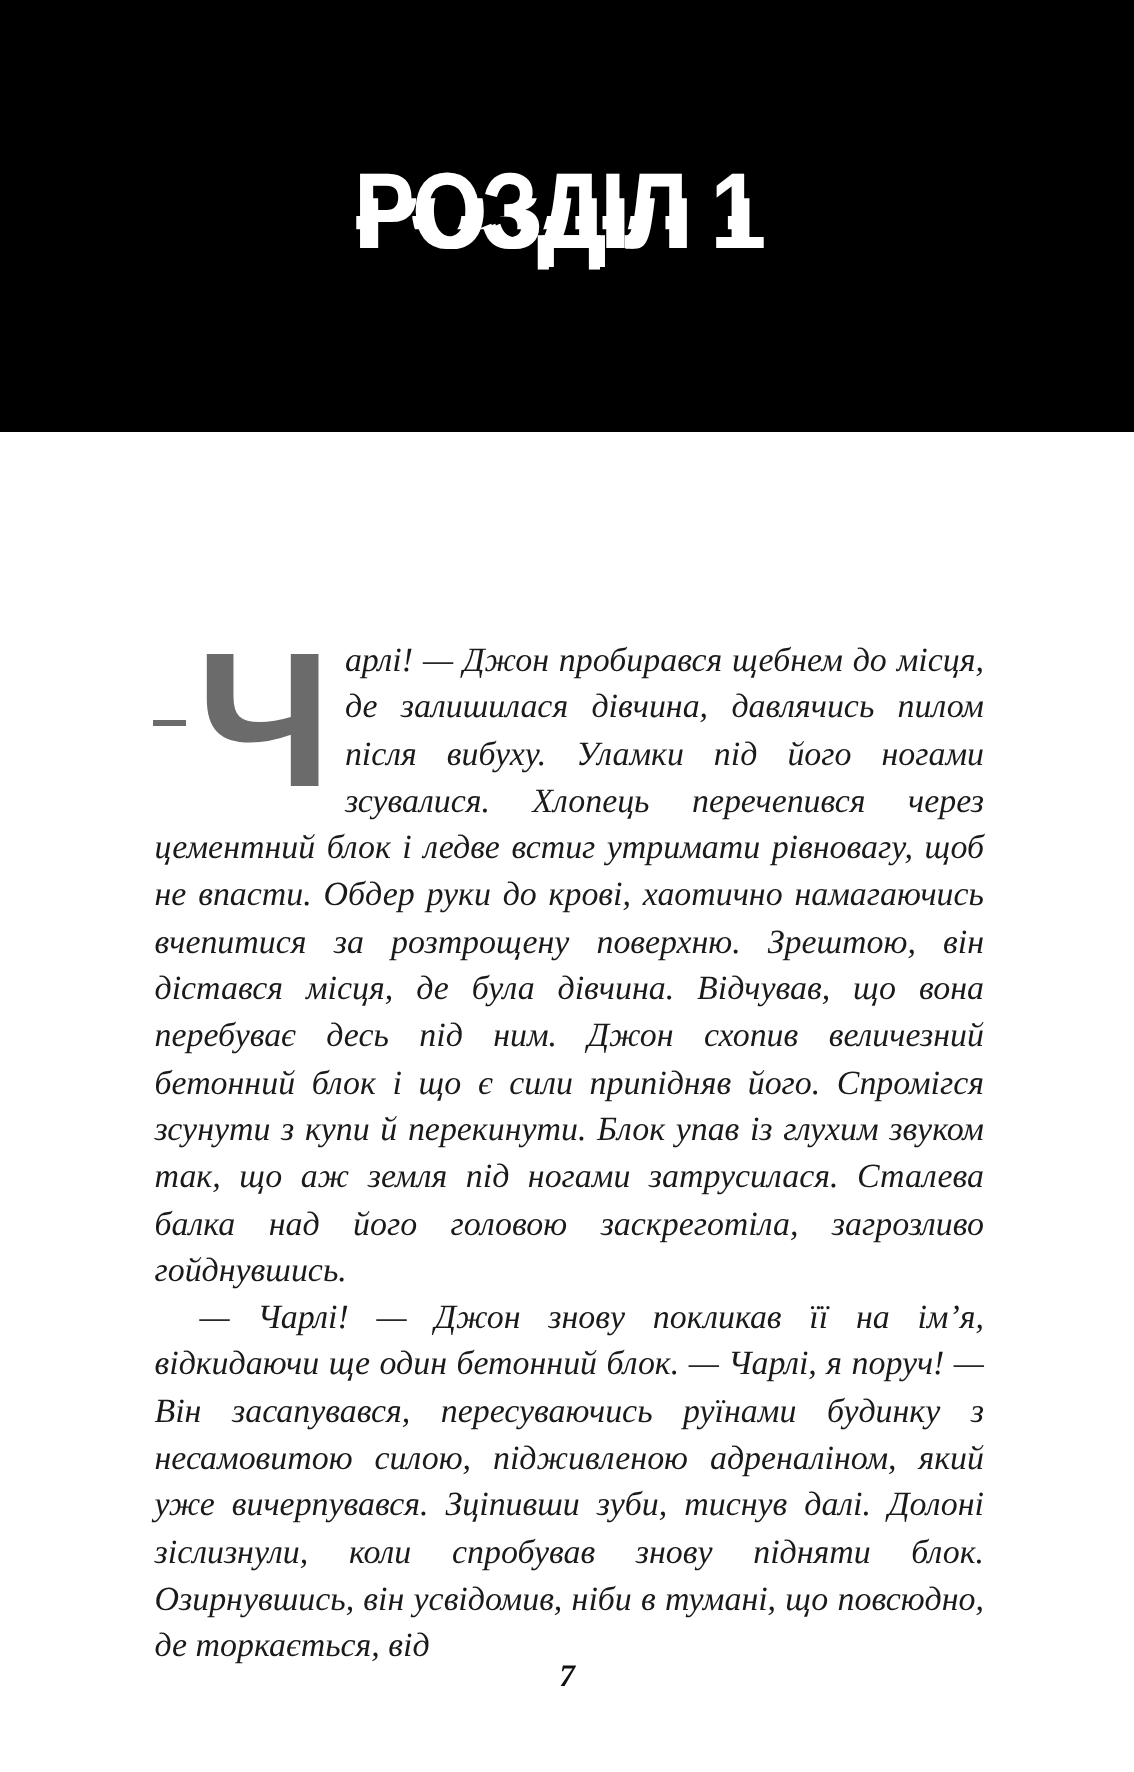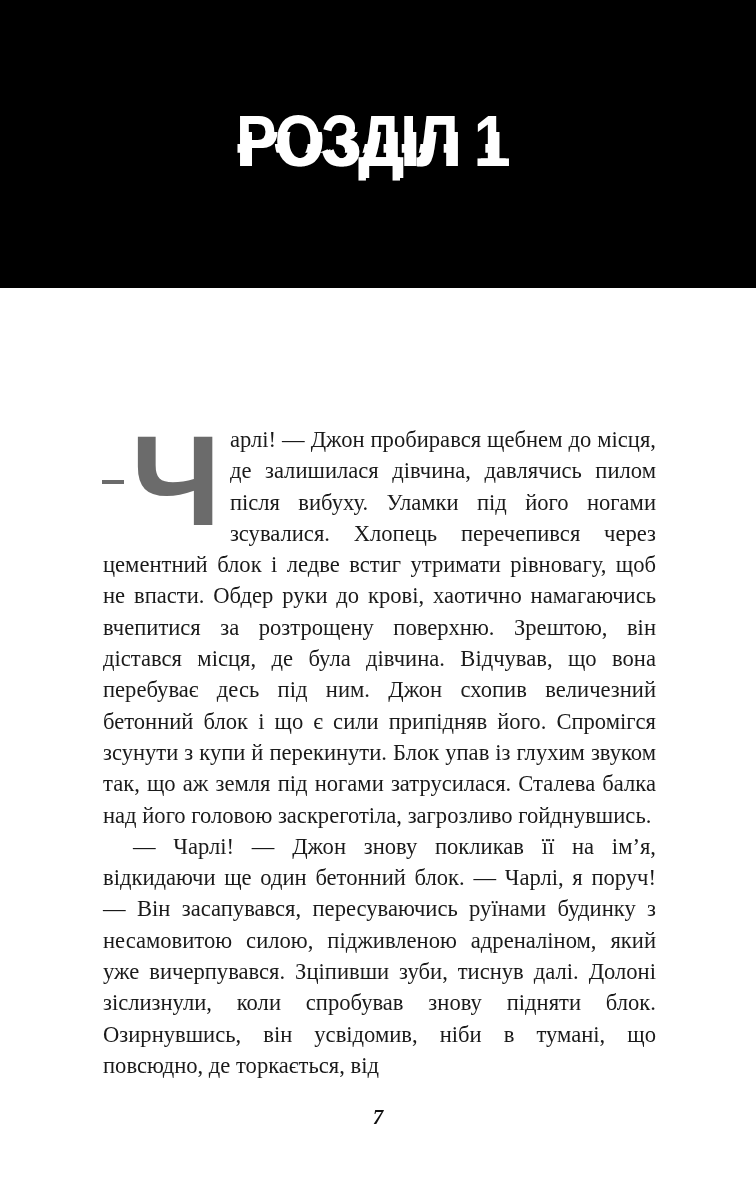--- a/index.html
+++ b/index.html
@@ -116,20 +116,21 @@
     font-weight: bold;
     font-size: 128px;
     line-height: 106px;
     margin: 4px 9px 0 28px;
     height: 112px;
     display: block;
   }
 
   .body-text {
     font-family: "Liberation Serif", serif;
+    font-style: italic;
     font-size: 22.6px;
     line-height: 31.3px;
     color: #1a1a1a;
     text-align: justify;
     text-justify: inter-word;
     hyphens: manual;
     margin: 0;
   }
   .body-text + .body-text {
     text-indent: 30px;

